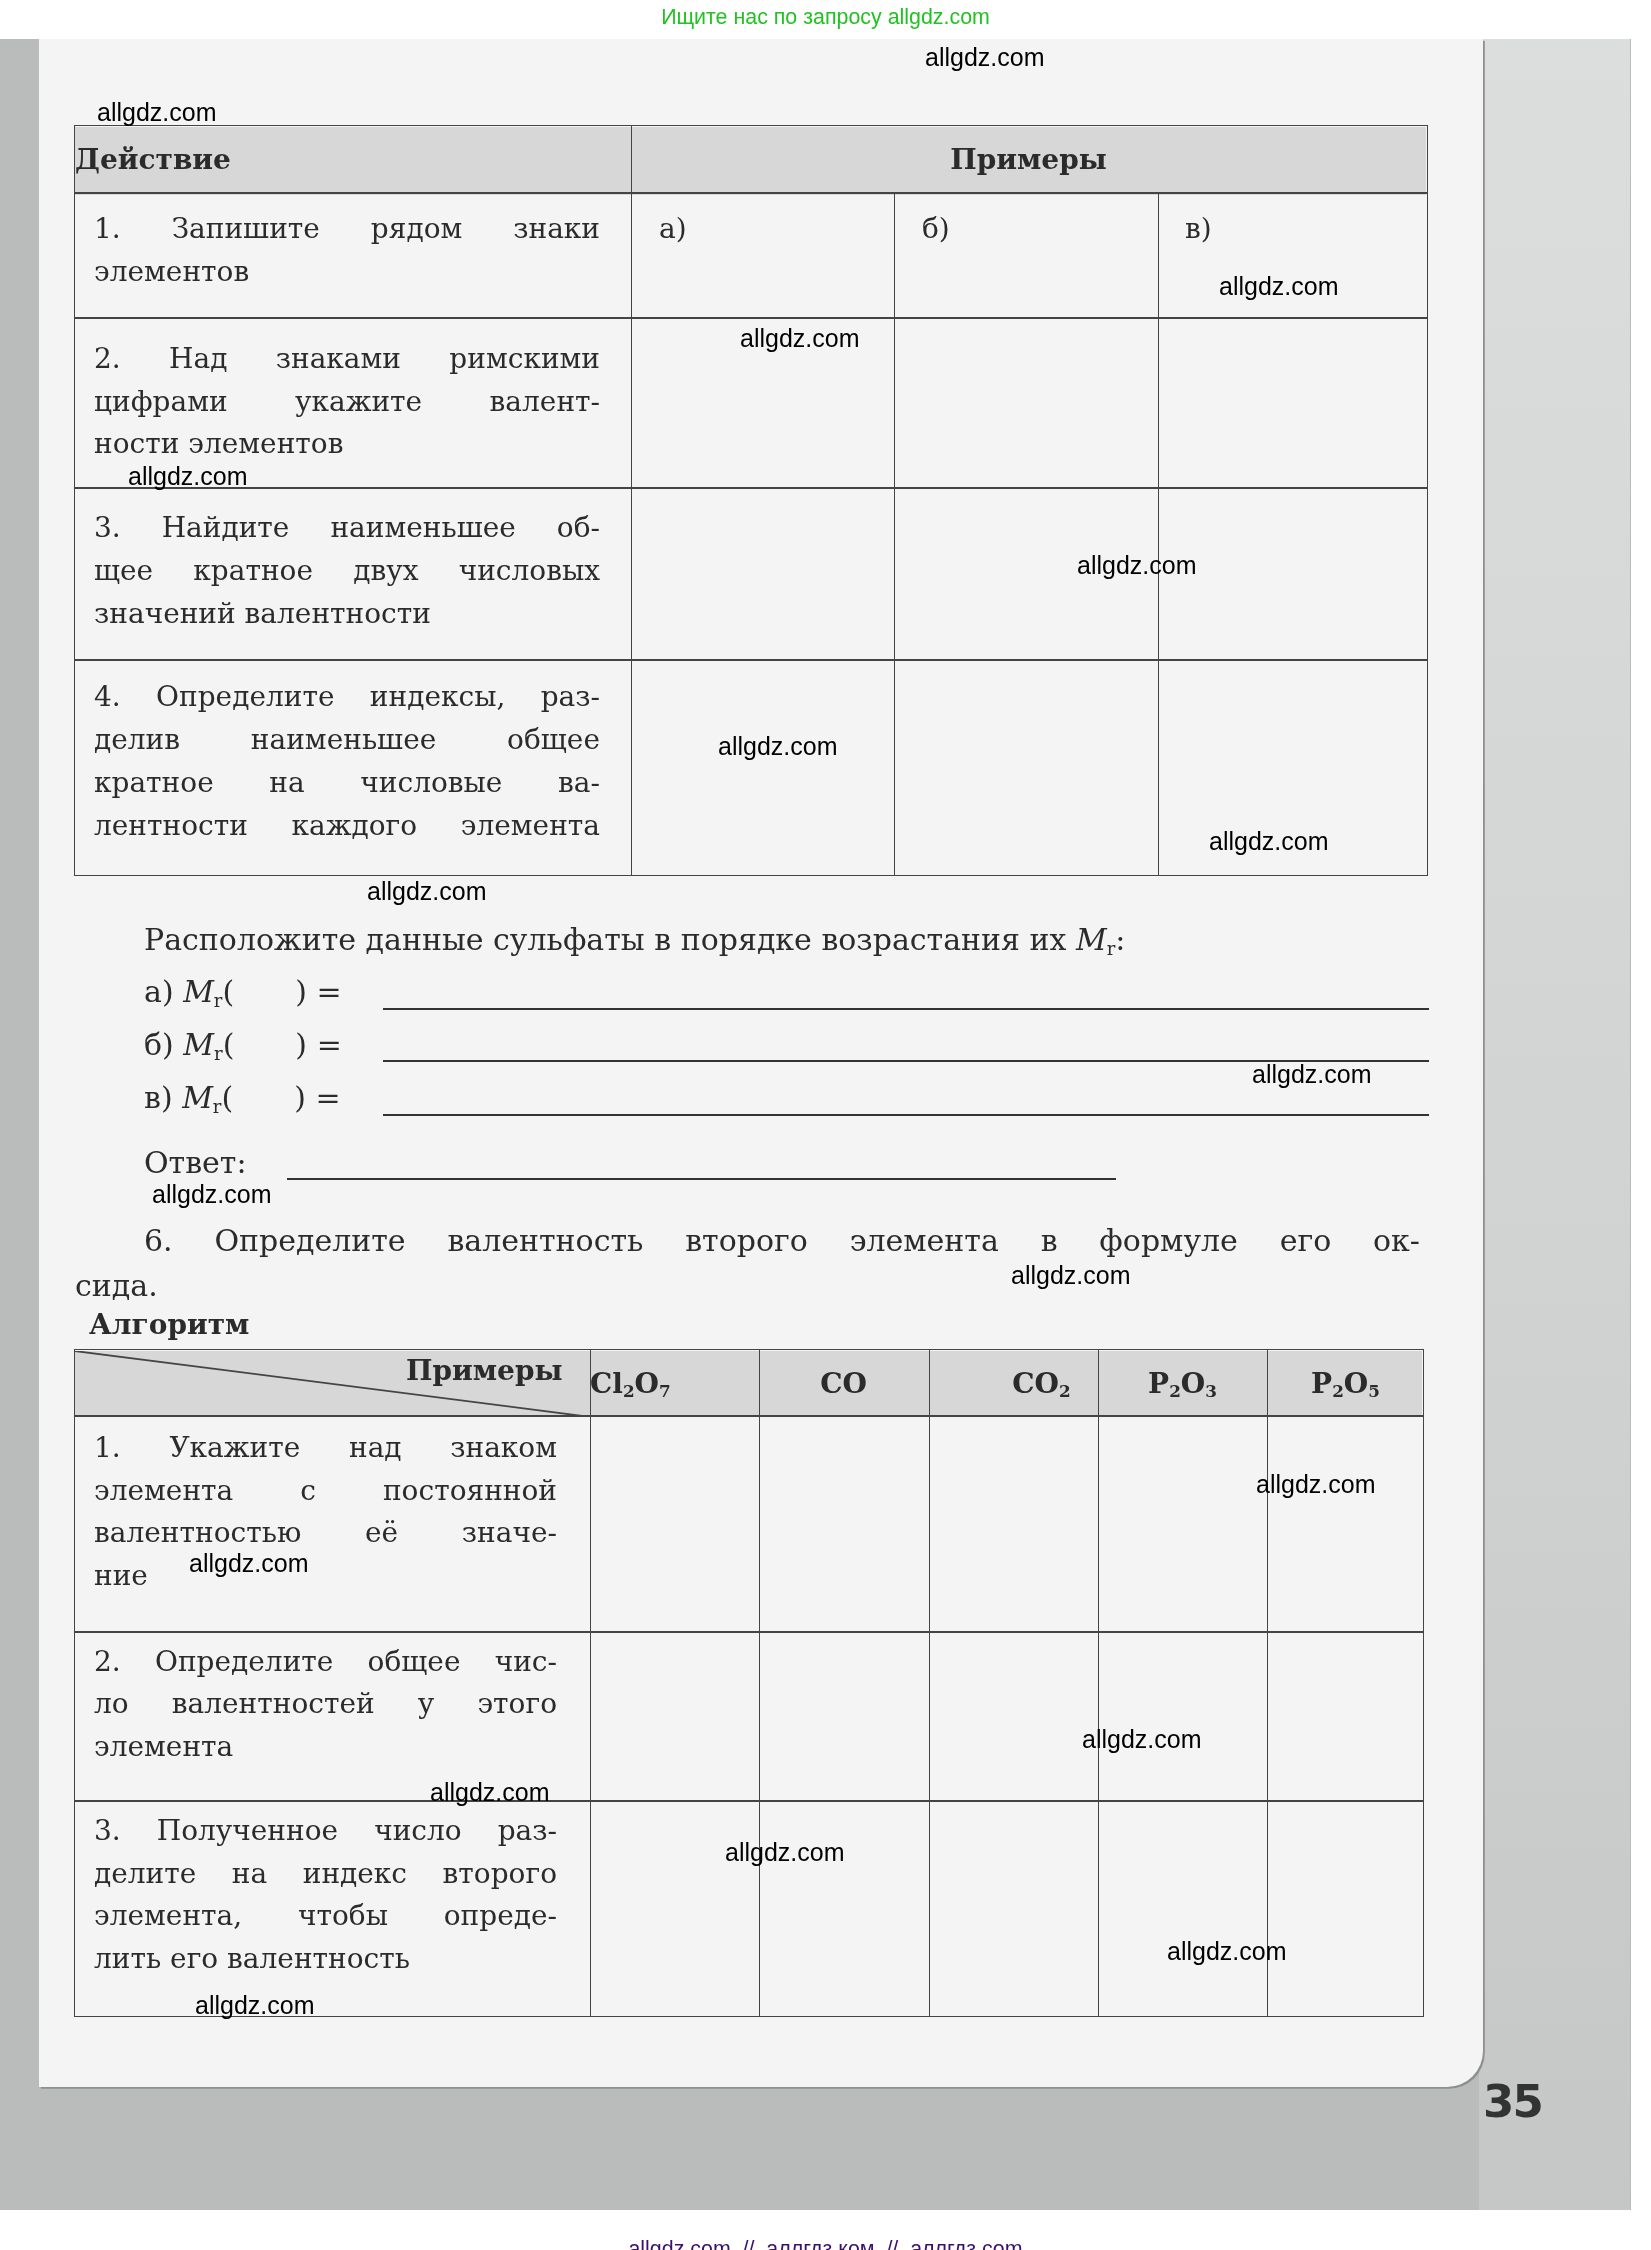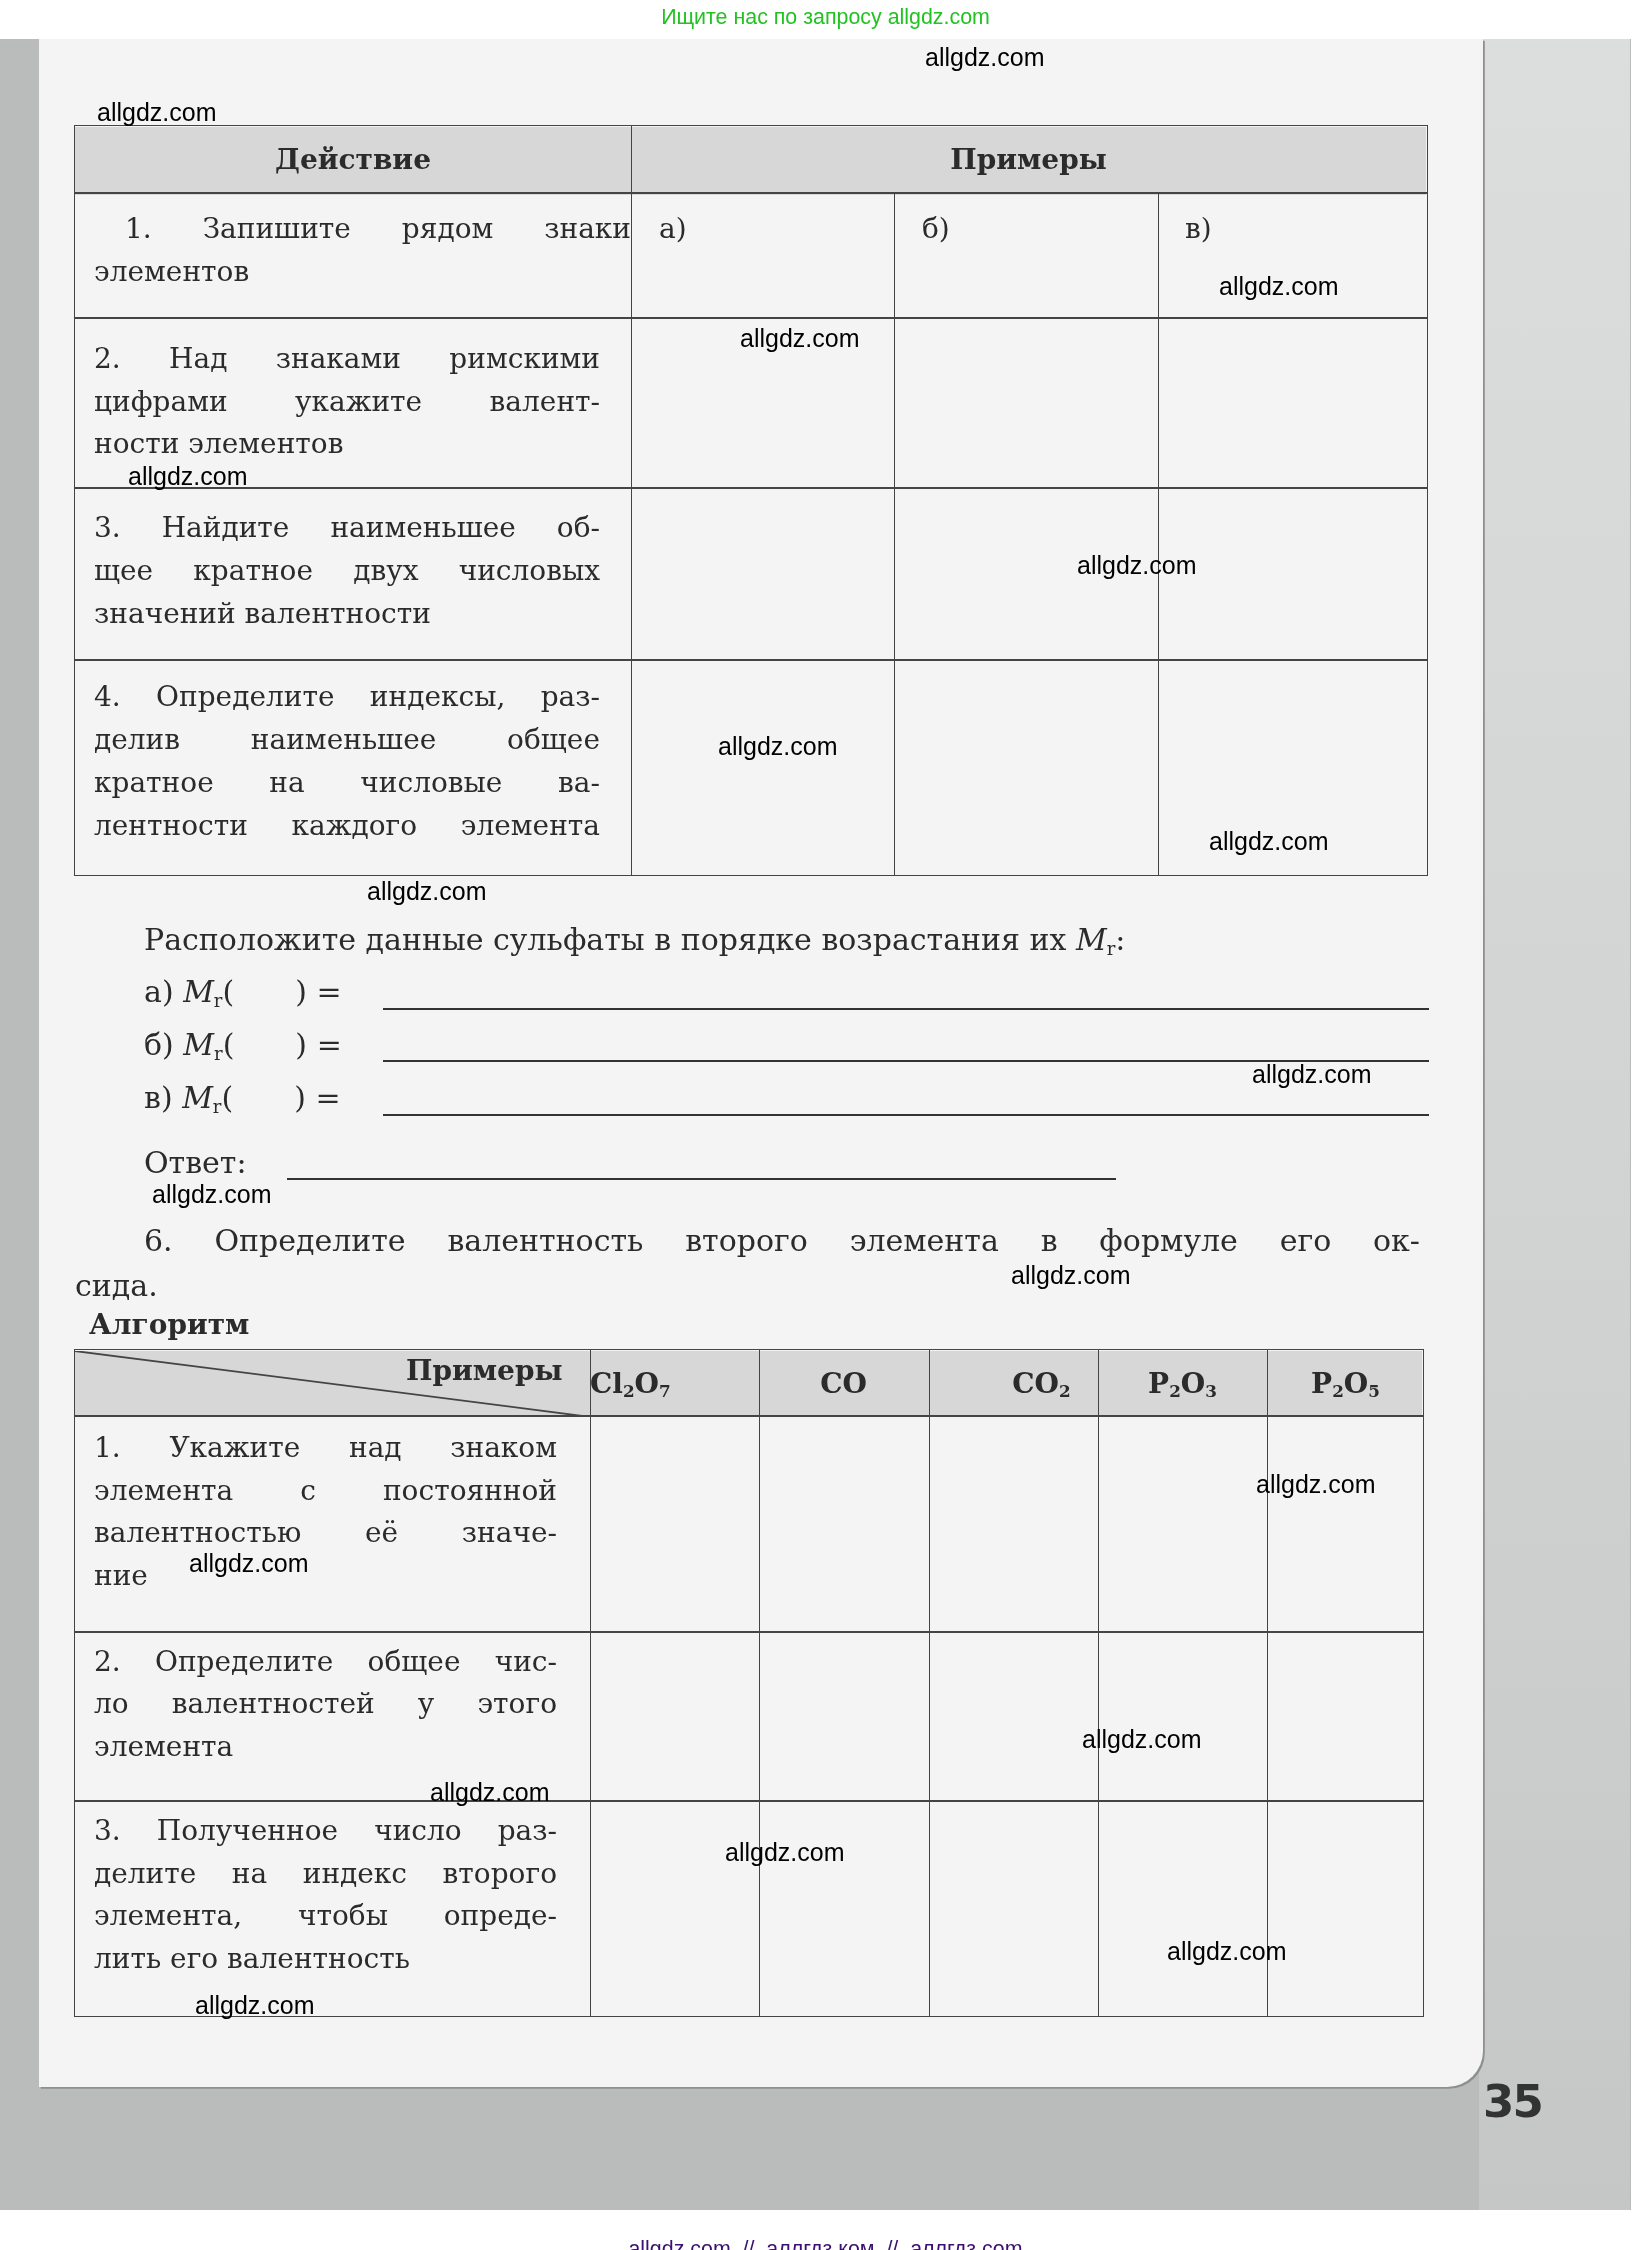--- a/index.html
+++ b/index.html
@@ -40,28 +40,28 @@
   <div class="hdr" style="left:75px;top:127px;width:1351px;height:68px;"></div>
   <div class="t" style="left:74px;top:125px;width:1354px;height:751px;"></div>
   <div class="hline" style="left:74px;top:192px;width:1354px;"></div>
   <div class="hline" style="left:74px;top:317px;width:1354px;"></div>
   <div class="hline" style="left:74px;top:487px;width:1354px;"></div>
   <div class="hline" style="left:74px;top:659px;width:1354px;"></div>
   <div class="vline" style="left:631px;top:125px;height:751px;"></div>
   <div class="vline" style="left:894px;top:194px;height:682px;"></div>
   <div class="vline" style="left:1158px;top:194px;height:682px;"></div>
 
-  <div class="txt bold" style="left:75px;top:138px;width:556px;text-align:center;">Действие</div>
+  <div class="txt bold" style="left:75px;top:138px;width:556px;text-align:left;">Действие</div>
   <div class="txt bold" style="left:631px;top:138px;width:795px;text-align:center;">Примеры</div>
 
   <div class="txt" style="left:659px;top:207px;">а)</div>
   <div class="txt" style="left:922px;top:207px;">б)</div>
   <div class="txt" style="left:1185px;top:207px;">в)</div>
 
-  <div class="txt just" style="left:94px;top:207px;width:506px;margin-left:31px;">1. Запишите рядом знаки</div>
+  <div class="txt just" style="left:94px;top:207px;width:506px;">1. Запишите рядом знаки</div>
   <div class="txt" style="left:94px;top:250px;">элементов</div>
 
   <div class="txt just" style="left:94px;top:337px;width:506px;">2. Над знаками римскими</div>
   <div class="txt just" style="left:94px;top:380px;width:506px;">цифрами укажите валент-</div>
   <div class="txt" style="left:94px;top:422px;">ности элементов</div>
 
   <div class="txt just" style="left:94px;top:506px;width:506px;">3. Найдите наименьшее об-</div>
   <div class="txt just" style="left:94px;top:549px;width:506px;">щее кратное двух числовых</div>
   <div class="txt" style="left:94px;top:592px;">значений валентности</div>
 

